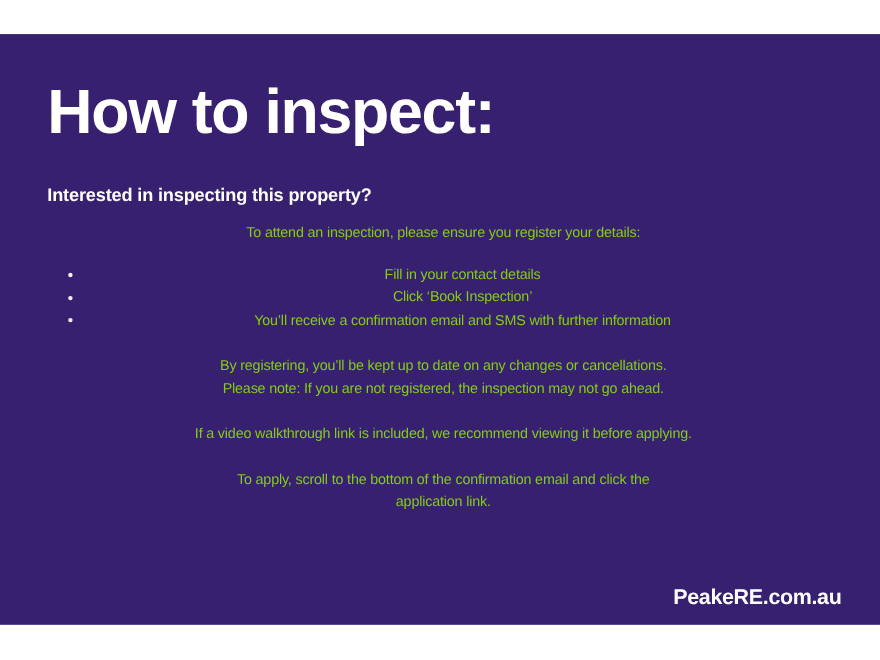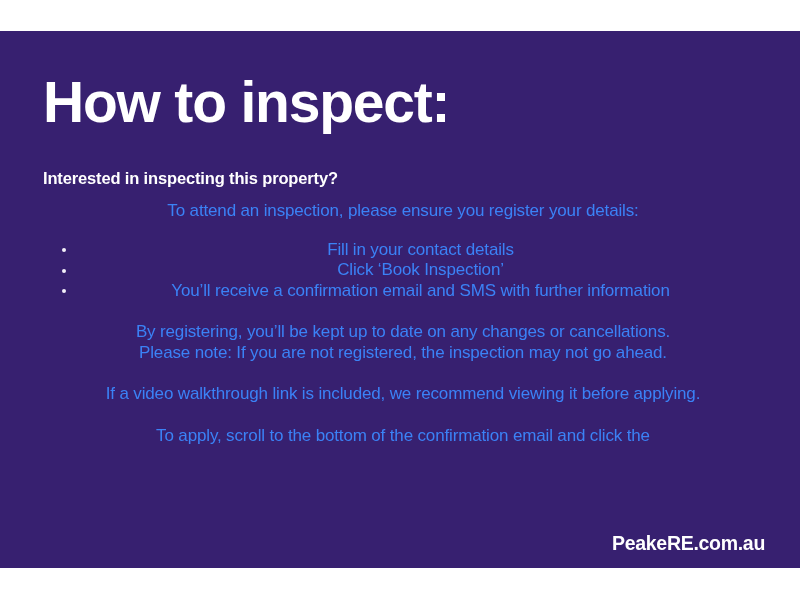--- a/index.html
+++ b/index.html
@@ -58,22 +58,22 @@
     font-weight: bold;
     letter-spacing: -0.15px;
     white-space: nowrap;
   }
 
   .body-block {
     position: absolute;
     left: 0;
     top: 170px;
     width: 720px;
-    color: #3b82f6;
-    font-size: 17px;
+    color: #84cc16;
+    font-size: 13px;
     line-height: 20.5px;
     letter-spacing: -0.15px;
   }
 
   .para {
     margin: 0;
   }
 
   .spacer-sm { height: 18px; }
   .spacer-md { height: 21px; }
@@ -147,18 +147,19 @@
       <p class="para">By registering, you’ll be kept up to date on any changes or cancellations.</p>
       <p class="para">Please note: If you are not registered, the inspection may not go ahead.</p>
 
       <div class="spacer-lg"></div>
 
       <p class="para">If a video walkthrough link is included, we recommend viewing it before applying.</p>
 
       <div class="spacer-lg"></div>
 
       <p class="para">To apply, scroll to the bottom of the confirmation email and click the</p>
+      <p class="para">application link.</p>
 
     </div>
   </div>
 
   <p class="footer">PeakeRE.com.au</p>
 </div>
 
 </body></html>

